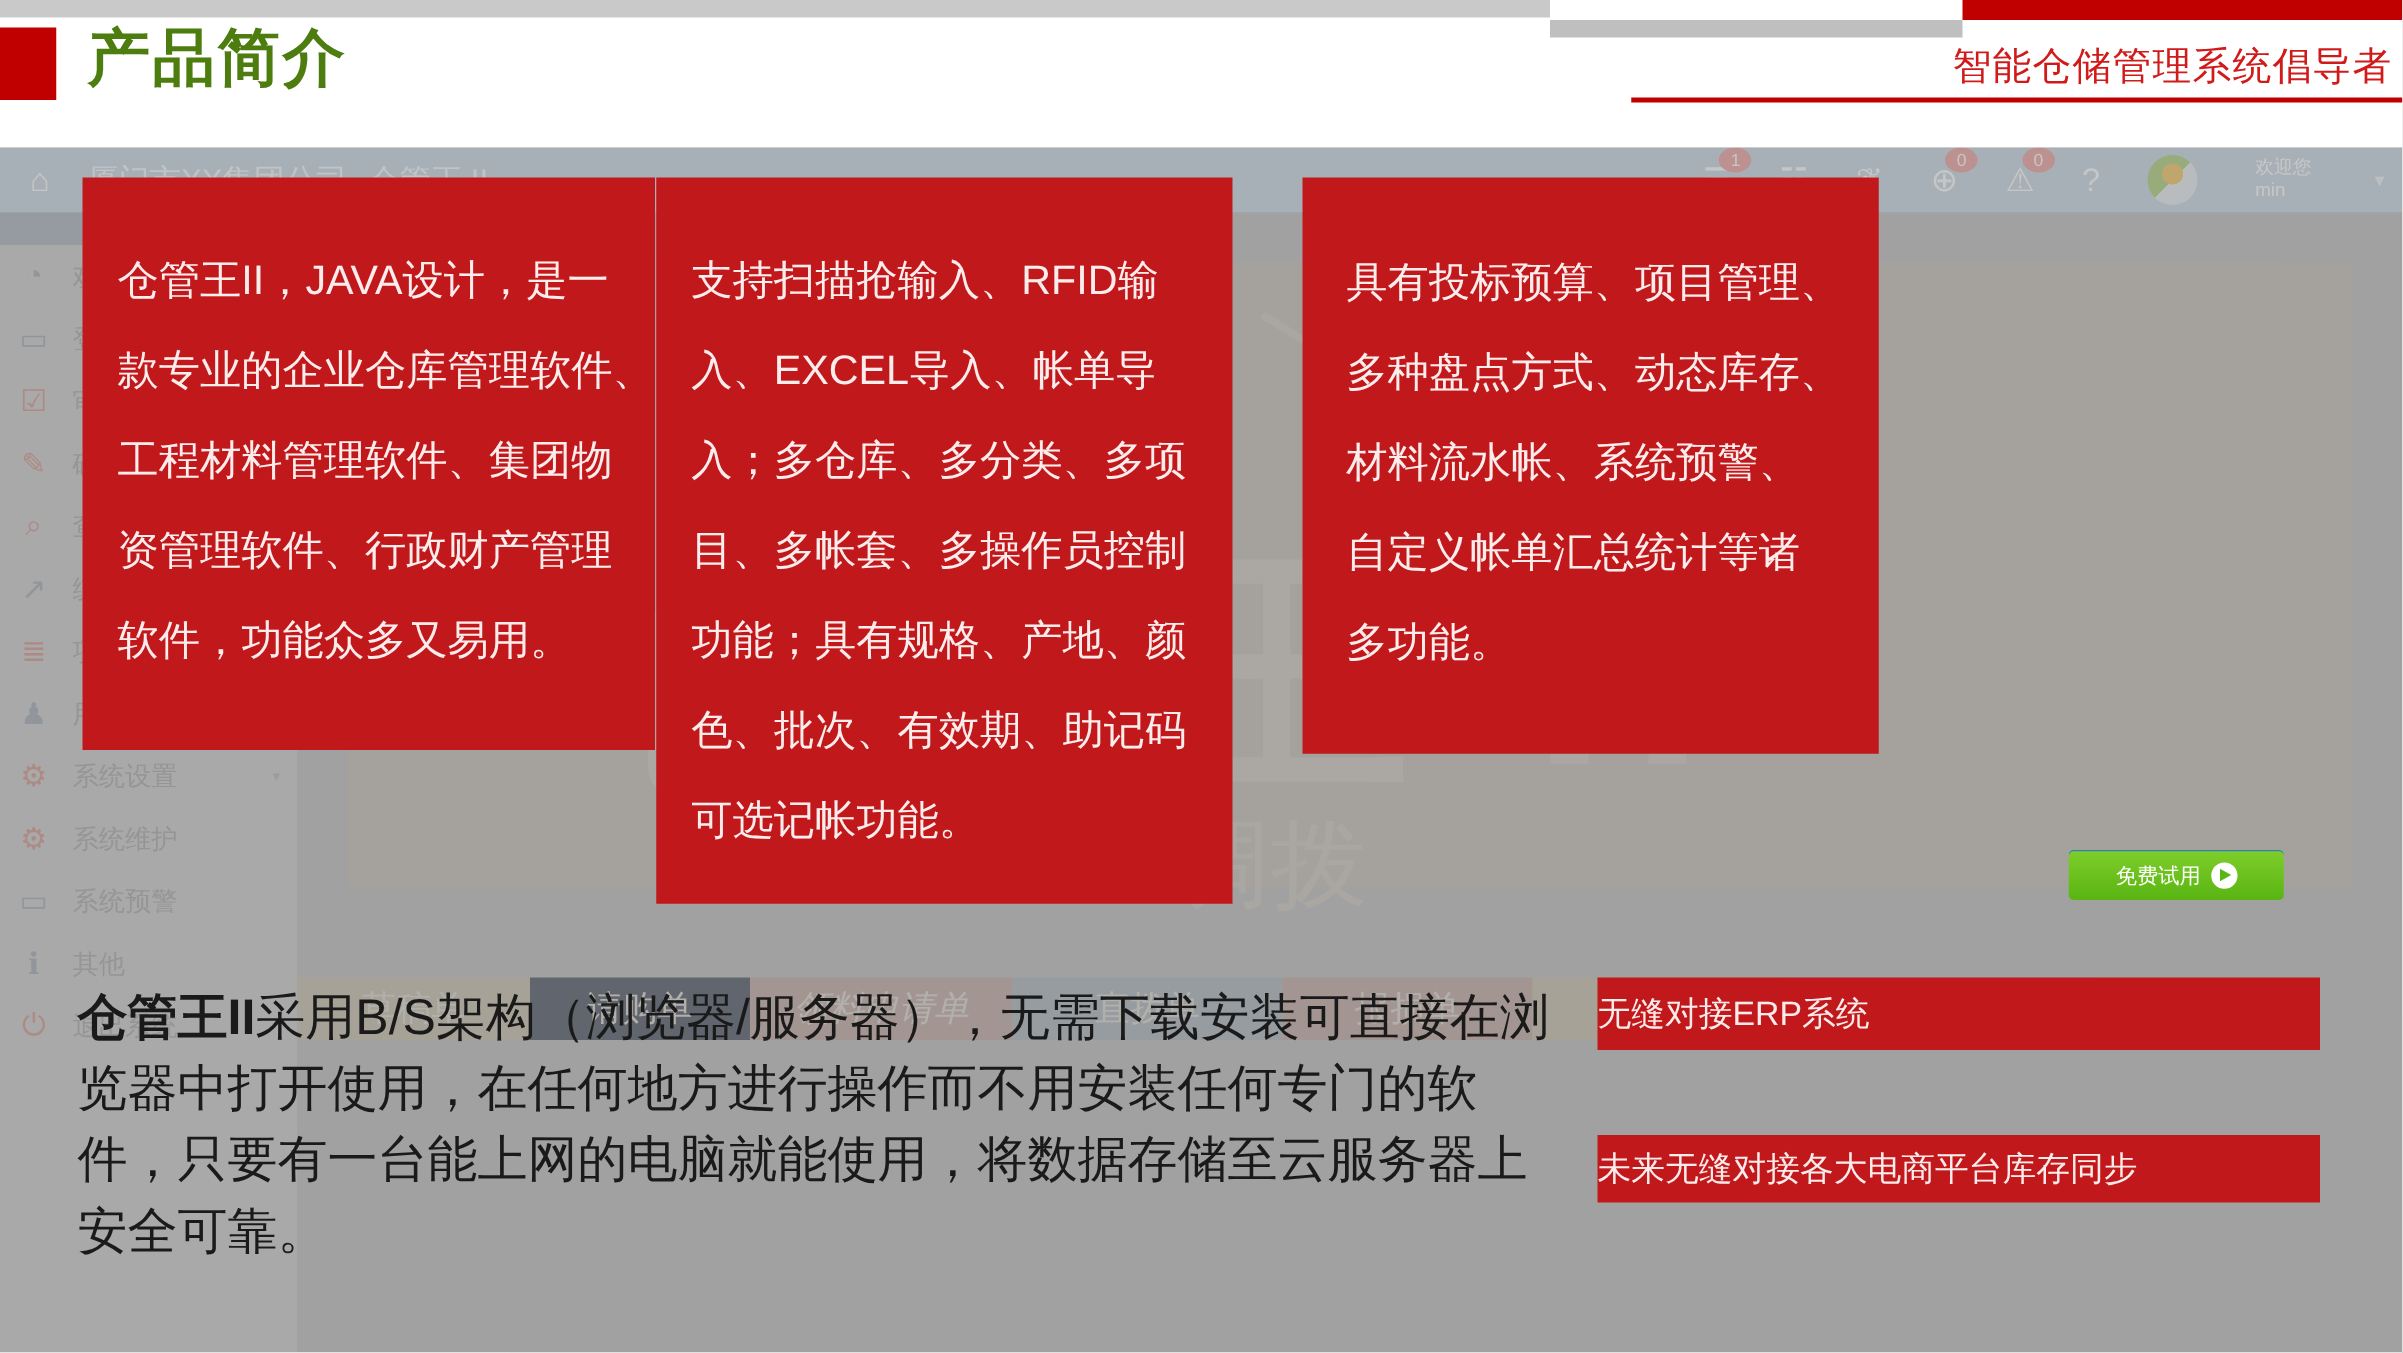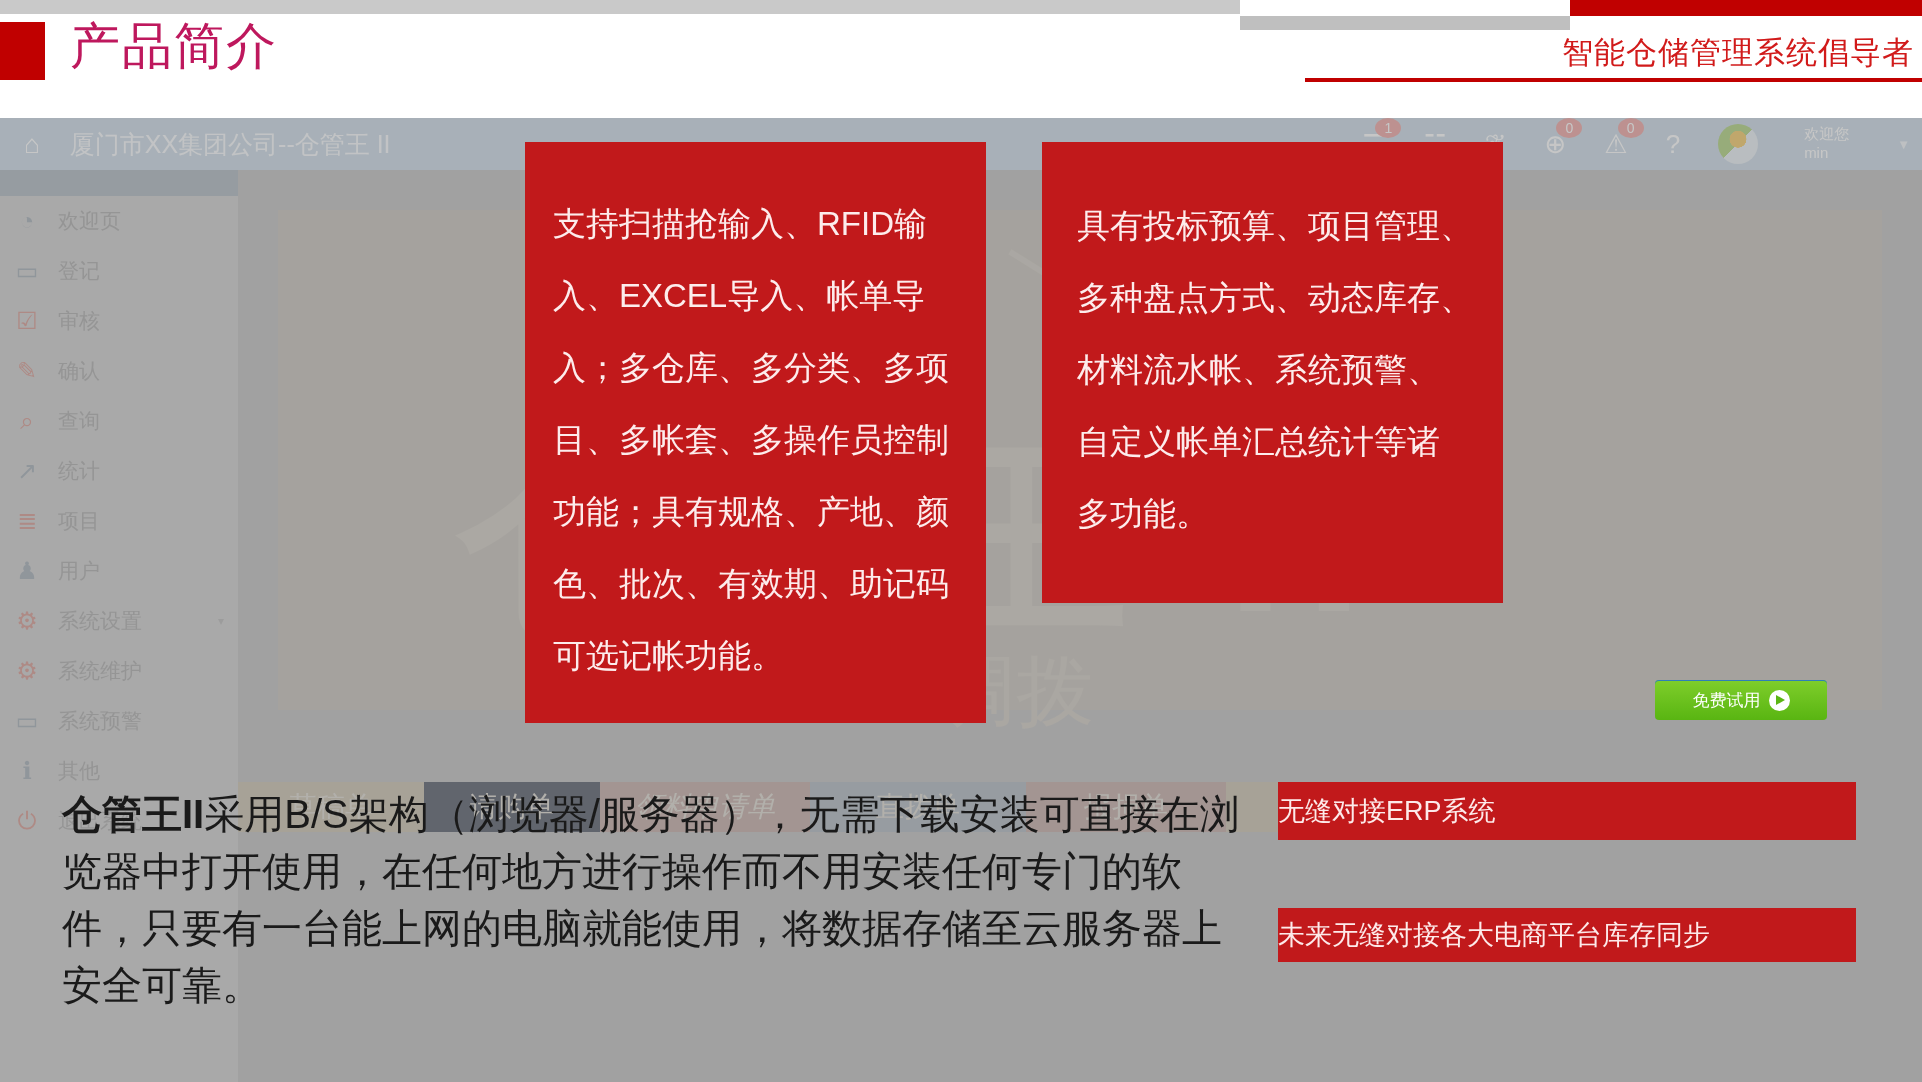--- a/index.html
+++ b/index.html
@@ -4,21 +4,21 @@
 <style>
   html,body{margin:0;padding:0;background:#fff;}
   body{font-family:"Liberation Sans","DejaVu Sans",sans-serif;}
   #slide{position:relative;width:1922px;height:1082px;overflow:hidden;background:#ffffff;}
 
   
   .hdr-gray-bar{position:absolute;left:0;top:0;width:1240px;height:14px;background:#c9c9c9;}
   .hdr-gray-bar2{position:absolute;left:1240px;top:16px;width:330px;height:14px;background:#bfbfbf;}
   .hdr-red-bar{position:absolute;left:1570px;top:0;width:352px;height:16px;background:#c00000;}
   .hdr-redsq{position:absolute;left:0;top:22px;width:45px;height:58px;background:#c00000;}
-  .hdr-title{position:absolute;left:70px;top:16px;font-size:50px;font-weight:normal;color:#be185d;letter-spacing:2px;line-height:1.2;white-space:nowrap;}
+  .hdr-title{position:absolute;left:70px;top:16px;font-size:50px;font-weight:bold;color:#4d7c0f;letter-spacing:2px;line-height:1.2;white-space:nowrap;}
   .hdr-slogan{position:absolute;right:8px;top:32px;font-size:31px;color:#d11a1a;white-space:nowrap;letter-spacing:1px;}
   .hdr-underline{position:absolute;left:1305px;top:78px;width:617px;height:4px;background:#c00000;}
 
   
   #bg{position:absolute;left:0;top:118px;width:1922px;height:964px;overflow:hidden;background:#9e9e9e;}
   #bgInner{position:absolute;left:0;top:0;width:1922px;height:964px;opacity:.42;}
 
   .bg-topbar{position:absolute;left:0;top:0;width:1922px;height:52px;background:#b7cbdc;display:flex;align-items:center;}
   .bg-appname{margin-left:30px;font-size:25px;color:#f4f8fb;white-space:nowrap;}
   .bg-home-ic{margin-left:24px;font-size:26px;color:#fff;}
@@ -193,20 +193,27 @@
             </div>
             <div class="bg-tile" style="width: 252px; background: rgb(142, 154, 166);">
               <span>欠货入库单</span>
             </div>
           </div>
       </div>
 
     </div>
   </div>
 
+  <div class="rbox" id="rbox1">
+      <span class="ln">仓管王II，JAVA设计，是一</span>
+      <span class="ln">款专业的企业仓库管理软件、</span>
+      <span class="ln">工程材料管理软件、集团物</span>
+      <span class="ln">资管理软件、行政财产管理</span>
+      <span class="ln">软件，功能众多又易用。</span>
+    </div>
   <div class="rbox" id="rbox2">
       <span class="ln">支持扫描抢输入、RFID输</span>
       <span class="ln">入、EXCEL导入、帐单导</span>
       <span class="ln">入；多仓库、多分类、多项</span>
       <span class="ln">目、多帐套、多操作员控制</span>
       <span class="ln">功能；具有规格、产地、颜</span>
       <span class="ln">色、批次、有效期、助记码</span>
       <span class="ln">可选记帐功能。</span>
     </div>
   <div class="rbox" id="rbox3">

